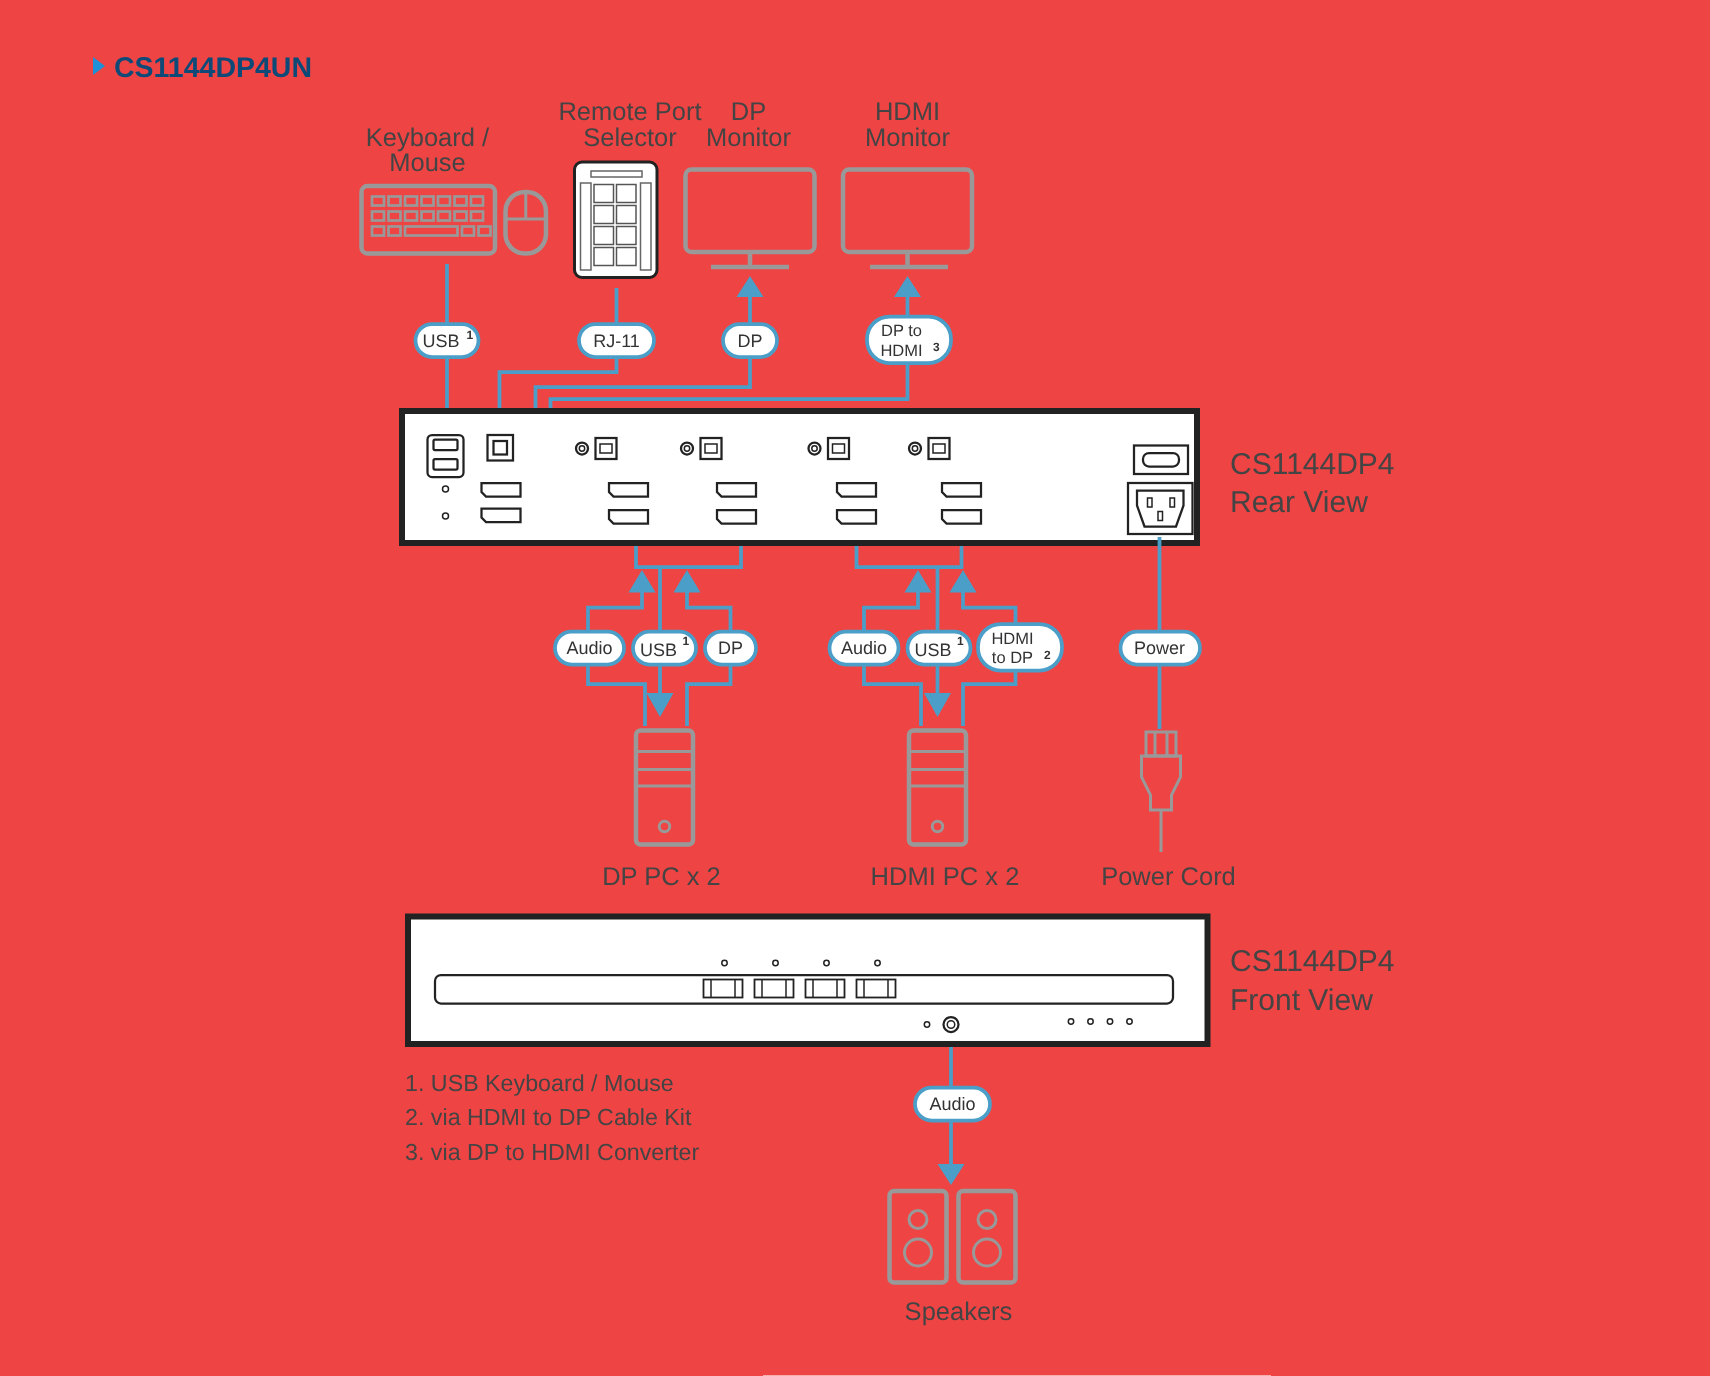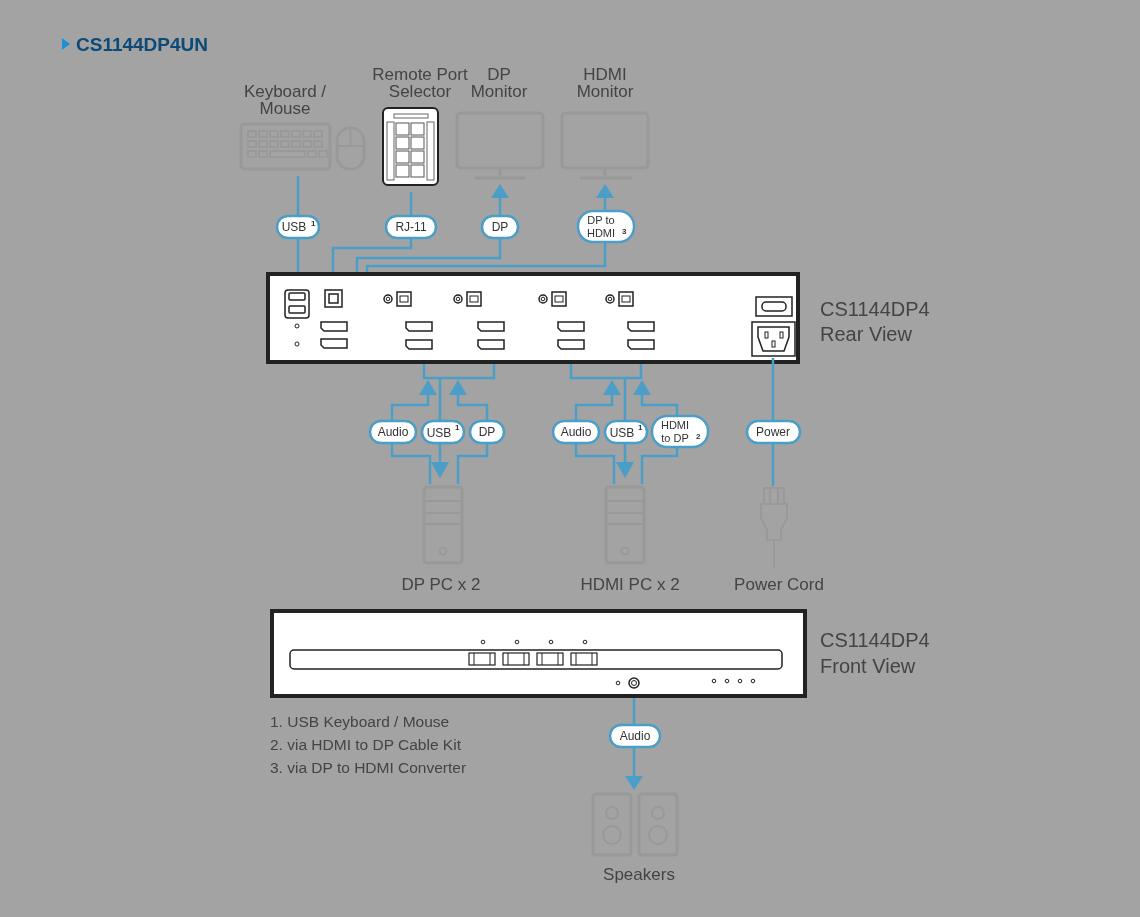--- a/index.html
+++ b/index.html
@@ -1,16 +1,16 @@
 <!DOCTYPE html>
 <html><head>
 <meta charset="utf-8">
 <style>
   html,body{margin:0;padding:0;background:#fff;}
-  #stage{position:relative;width:1140px;height:917px;overflow:hidden;background:#a3a3a3;font-family:"Liberation Sans",sans-serif;}
+  #stage{position:relative;width:1140px;height:917px;overflow:hidden;background:#ef4444;font-family:"Liberation Sans",sans-serif;}
   svg{position:absolute;left:0;top:0;}
   .title{font-family:"Liberation Sans",sans-serif;font-weight:bold;font-size:19px;fill:#0d4a78;}
   .lbl{font-family:"Liberation Sans",sans-serif;font-size:17px;fill:#444;}
   .side{font-family:"Liberation Sans",sans-serif;font-size:20px;fill:#444;}
   .note{font-family:"Liberation Sans",sans-serif;font-size:15.5px;fill:#444;}
   .pill{fill:#fff;stroke:#4a9ec8;stroke-width:2.5;}
   .pilltxt{font-family:"Liberation Sans",sans-serif;font-size:12px;fill:#333;}
   .sup{font-family:"Liberation Sans",sans-serif;font-size:8px;font-weight:bold;fill:#333;}
   .wire{fill:none;stroke:#4a9ec8;stroke-width:2.5;}
   .arrow{fill:#4a9ec8;}

